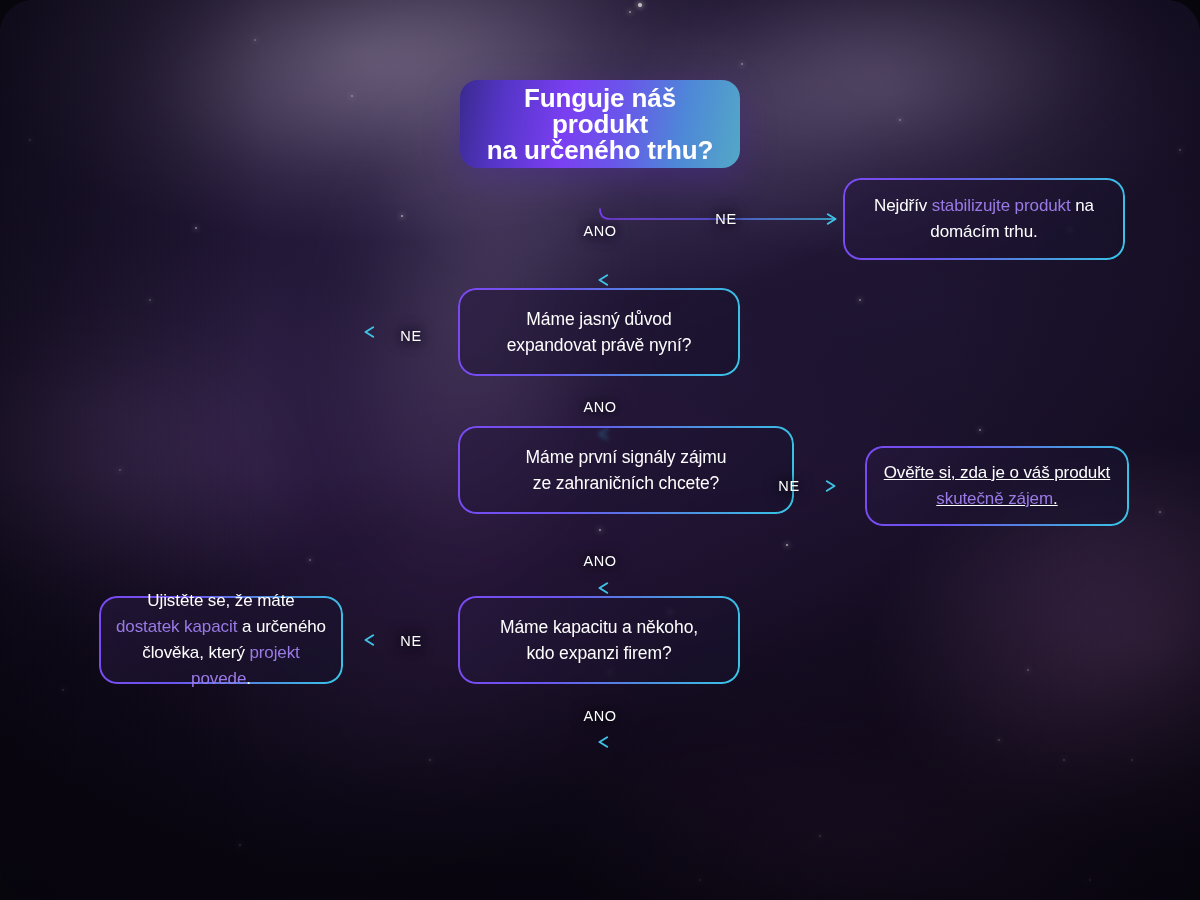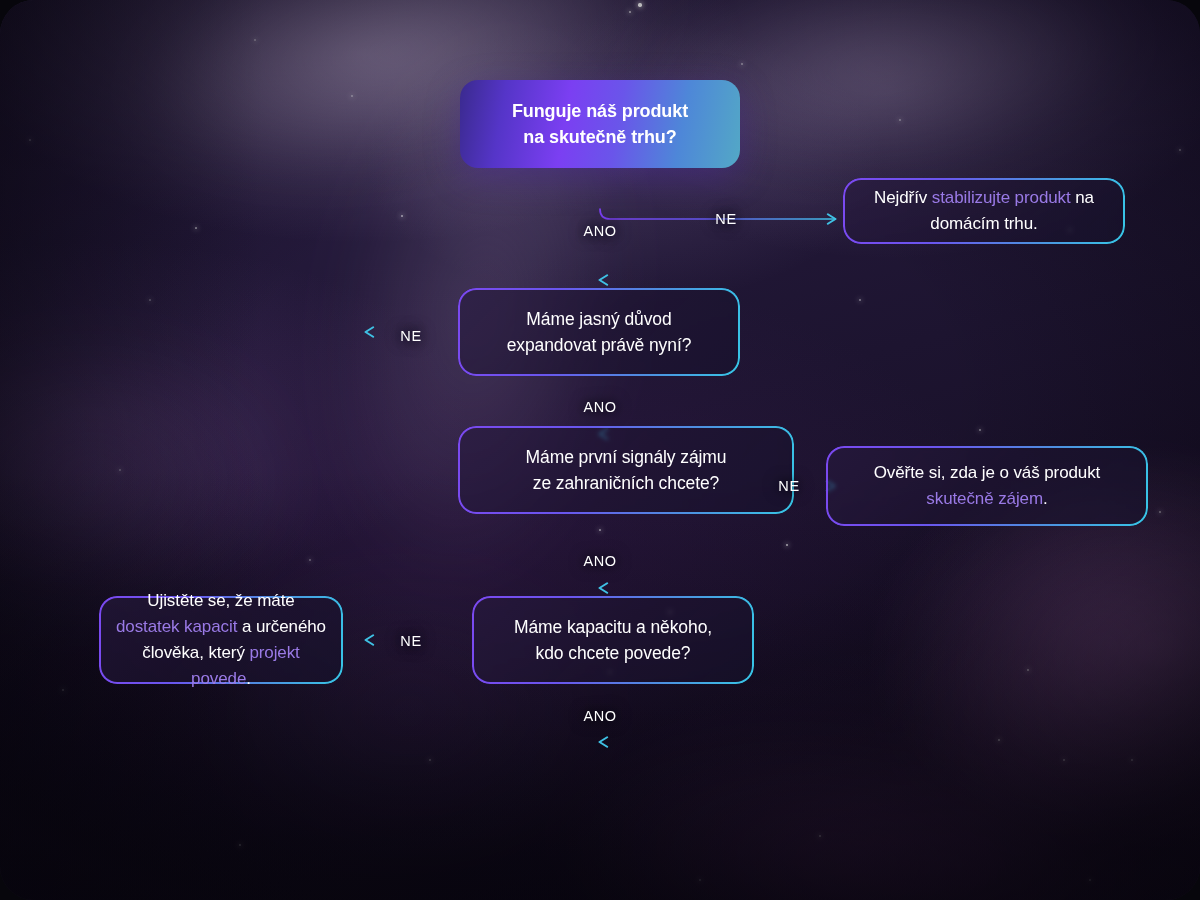--- a/index.html
+++ b/index.html
@@ -107,29 +107,29 @@
   .node.filled {
     background:linear-gradient(100deg, #3a2a8e 0%, #5535c8 16%, #7b3ff2 38%, #6a55ea 56%, #4e87d8 78%, #53a8c6 100%);
     box-shadow:0 10px 34px rgba(72,36,160,0.40);
   }
 
   .node .txt { position:relative; z-index:2; padding:6px 16px; }
 
   .n-start    { left:460px; top:80px;  width:280px; height:88px;  }
   .n-q1       { left:458px; top:288px; width:282px; height:88px;  }
   .n-q2       { left:458px; top:426px; width:336px; height:88px;  }
-  .n-q3       { left:472px; top:596px; width:282px; height:88px;  }
+  .n-q3       { left:458px; top:596px; width:282px; height:88px;  }
   .n-end      { left:460px; top:750px; width:280px; height:88px;  }
-  .n-side-r1  { left:843px; top:178px; width:282px; height:66px;  }
+  .n-side-r1  { left:843px; top:178px; width:282px; height:82px;  }
   .n-side-l1  { left:75px;  top:291px; width:282px; height:88px;  }
-  .n-side-r2  { left:826px; top:446px; width:322px; height:80px;  }
+  .n-side-r2  { left:865px; top:446px; width:264px; height:80px;text-decoration:underline;  }
   .n-side-l2  { left:75px;  top:596px; width:244px; height:88px;margin-left:24px;  }
 
   .t-start .txt,
-  .t-end   .txt { font-weight:700; font-size:18px; line-height:26px; }
+  .t-end   .txt { font-weight:700; font-size:26px; line-height:26px; }
   .t-end   .txt { letter-spacing:0.4px; }
   .q       .txt { font-weight:400; font-size:17.5px; line-height:26px; }
   .side    .txt { font-weight:400; font-size:17px;   line-height:26px; }
 
   .hl { color:#9a7ae6; }
 
   
   .elabel {
     position:absolute;
     color:#ffffff;
@@ -249,21 +249,21 @@
     <span class="elabel pad" style="left:411px; top:336px;">NE</span>
     <span class="elabel pad" style="left:600px; top:407px;">ANO</span>
     <span class="elabel pad" style="left:789px; top:486px;">NE</span>
     <span class="elabel pad" style="left:600px; top:561px;">ANO</span>
     <span class="elabel pad" style="left:411px; top:641px;">NE</span>
     <span class="elabel pad" style="left:600px; top:716px;">ANO</span>
 
     <div class="node filled n-start t-start">
       <div class="txt">
         <span>Funguje náš produkt</span><br>
-        <span>na skutečně trhu?</span>
+        <span>na určeného trhu?</span>
       </div>
     </div>
 
     <div class="node outline n-side-r1 side">
       <div class="txt">
         <span>Nejdřív </span><span class="hl">stabilizujte produkt</span><span> na domácím trhu.</span>
       </div>
     </div>
 
     <div class="node outline n-q1 q">
@@ -283,21 +283,21 @@
 
     <div class="node outline n-side-r2 side">
       <div class="txt">
         <span>Ověřte si, zda je o váš produkt </span><span class="hl">skutečně zájem</span><span>.</span>
       </div>
     </div>
 
     <div class="node outline n-q3 q">
       <div class="txt">
         <span>Máme kapacitu a někoho,</span><br>
-        <span>kdo chcete povede?</span>
+        <span>kdo expanzi firem?</span>
       </div>
     </div>
 
     <div class="node outline n-side-l2 side">
       <div class="txt">
         <span>Ujistěte se, že máte </span><span class="hl">dostatek kapacit</span><span> a určeného člověka, který </span><span class="hl">projekt povede</span><span>.</span>
       </div>
     </div>
 
 

